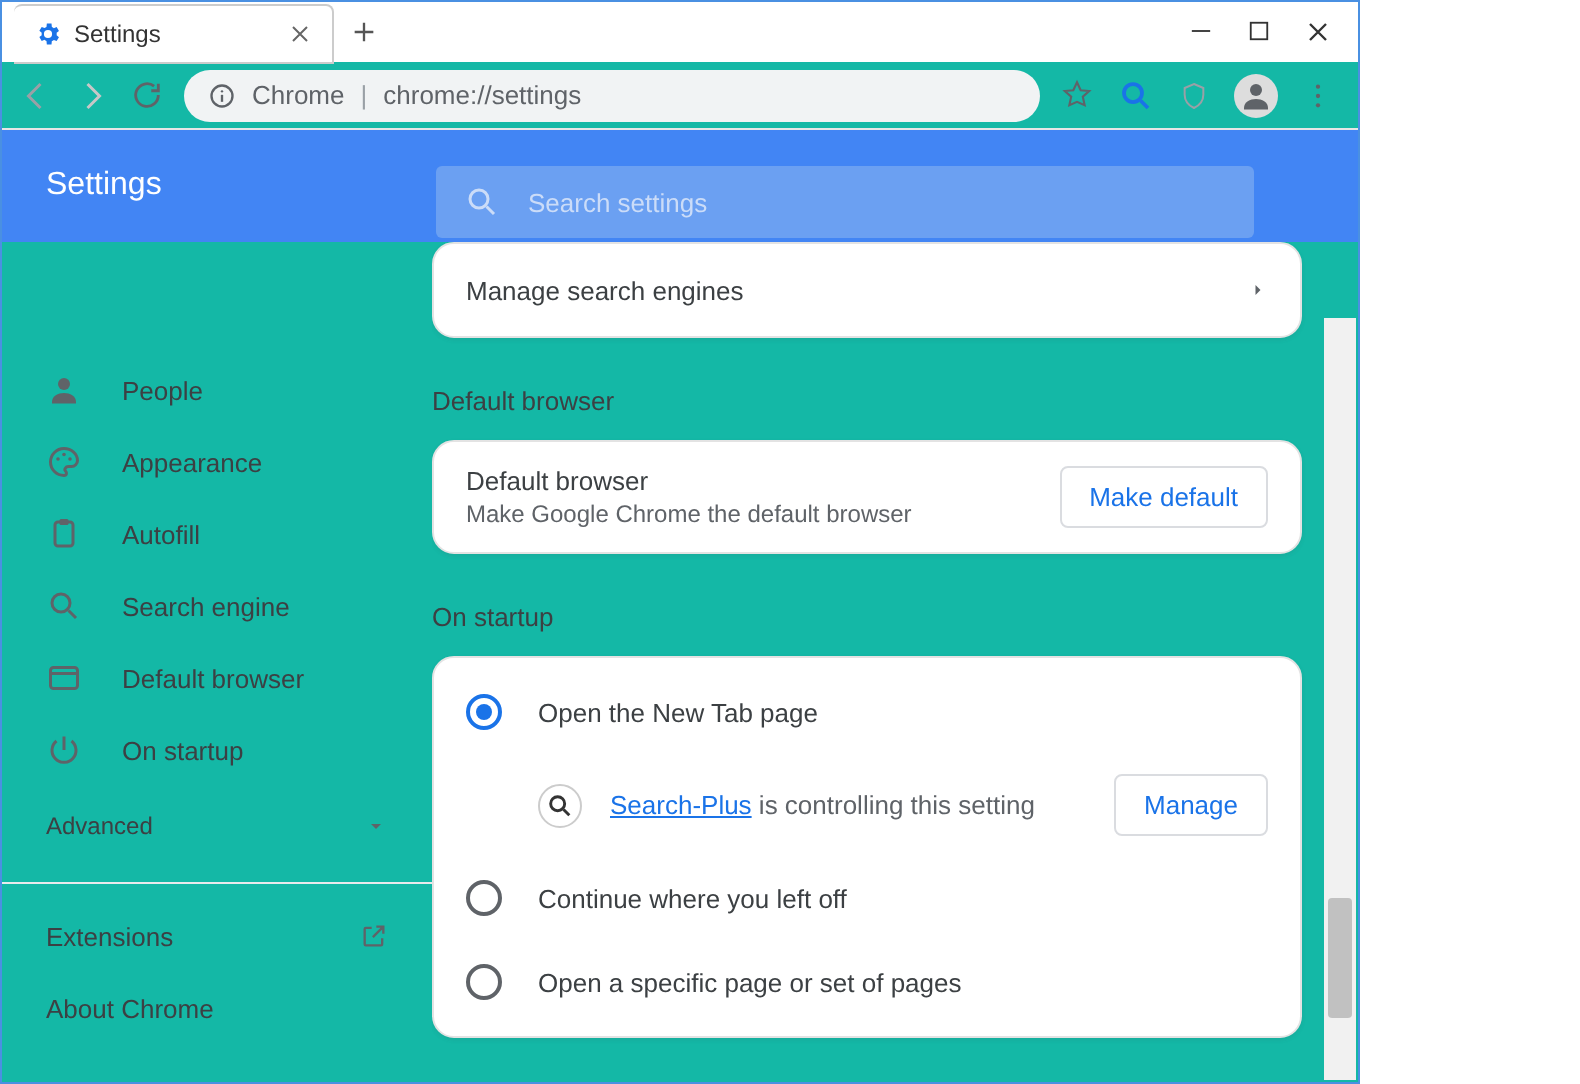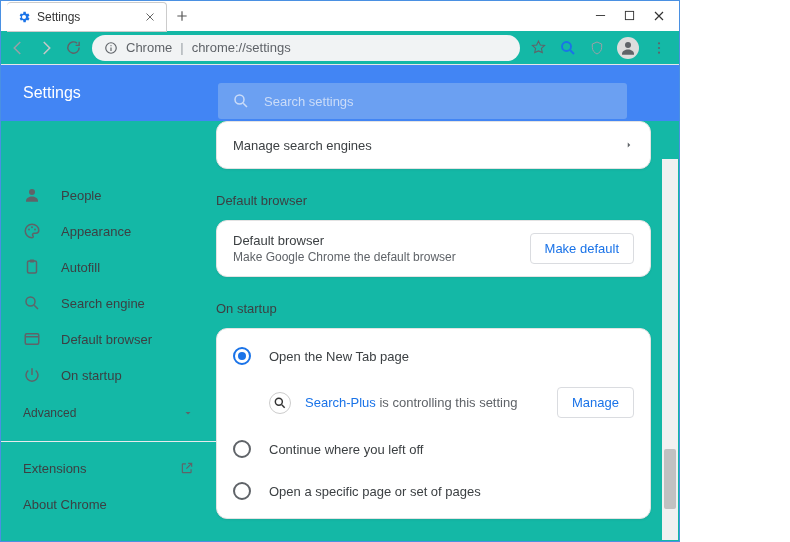--- a/index.html
+++ b/index.html
@@ -52,21 +52,21 @@
 .def-row .t2 { font-size: 12px; color: #5f6368; margin-top: 2px; }
 .btn-outline { border: 1px solid #dadce0; color: #1a73e8; background: #fff; padding: 7px 14px; border-radius: 4px; font-size: 13px; cursor: pointer; }
 
 .startup-card { padding: 6px 0; }
 .radio-row { display: flex; align-items: center; padding: 12px 16px; gap: 18px; font-size: 13px; color: #3c4043; cursor: pointer; }
 .radio { width: 18px; height: 18px; border-radius: 50%; border: 2px solid #5f6368; position: relative; flex-shrink: 0; }
 .radio.on { border-color: #1a73e8; }
 .radio.on::after { content: ''; position: absolute; inset: 3px; background: #1a73e8; border-radius: 50%; }
 .ext-notice { display: flex; align-items: center; padding: 10px 16px 10px 52px; gap: 14px; font-size: 13px; }
 .ext-icon { width: 22px; height: 22px; border-radius: 50%; background: #fff; border: 1px solid #ccc; display: flex; align-items: center; justify-content: center; flex-shrink: 0; }
-.ext-link { color: #1a73e8; cursor: pointer; }
+.ext-link { color: #1a73e8; cursor: pointer; text-decoration: underline; }
 .ext-rest { color: #5f6368; }
 .ext-notice .btn-outline { margin-left: auto; }
 
 .scroll-track { position: absolute; right: 1px; top: 94px; bottom: 1px; width: 16px; background: #f1f1f1; }
 .scroll-thumb { position: absolute; right: 2px; width: 12px; top: 290px; height: 60px; background: #c1c1c1; border-radius: 2px; }
 
 svg { display: block; }
 </style>
 </head>
 <body>

